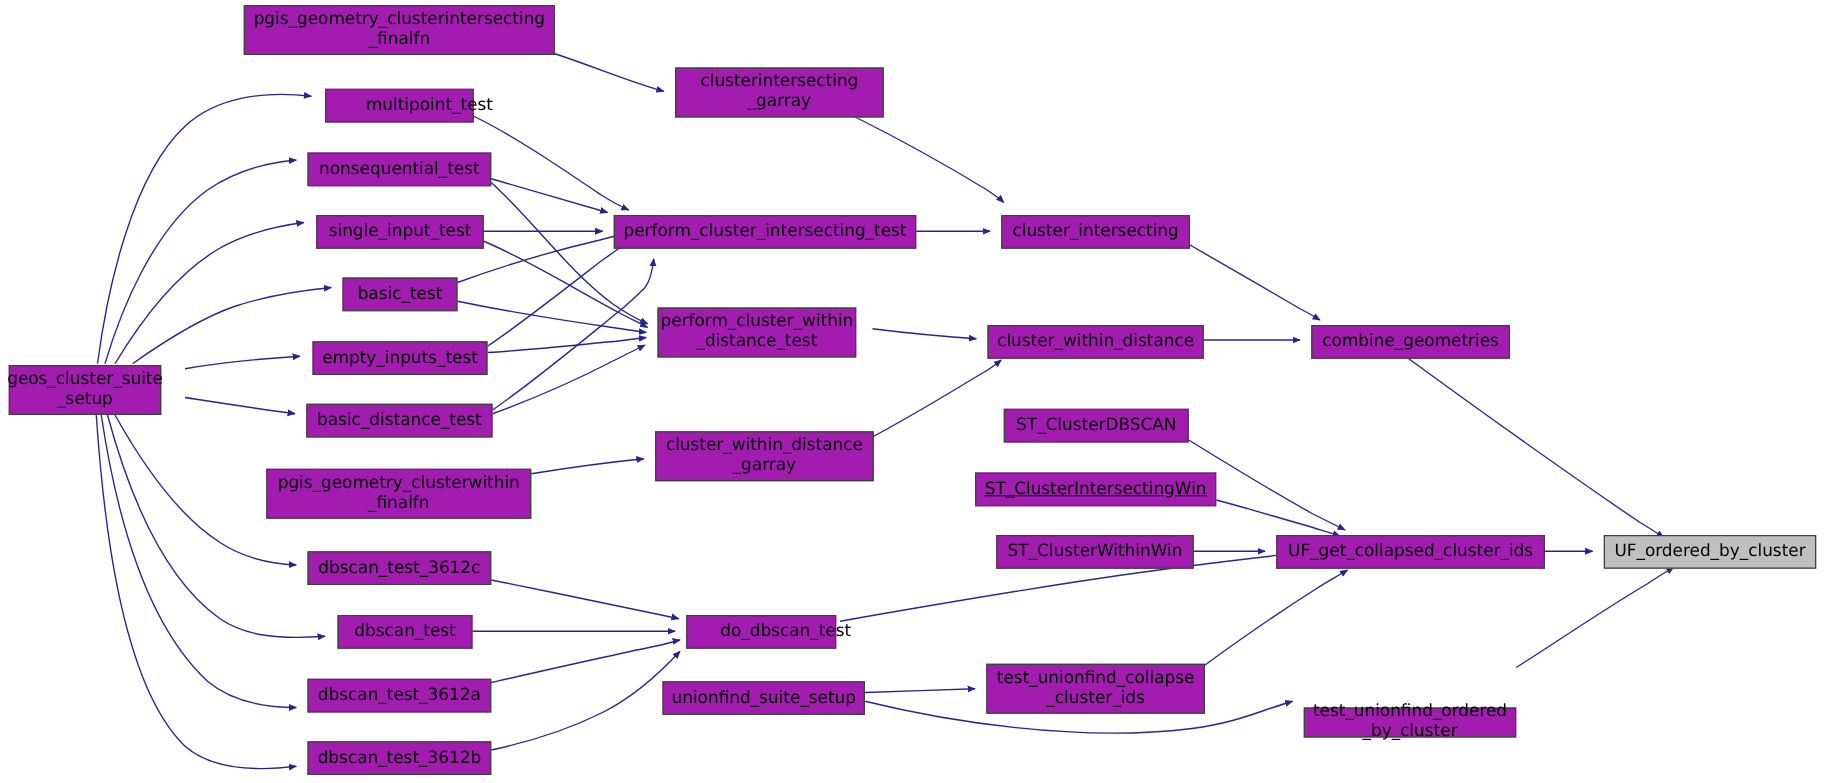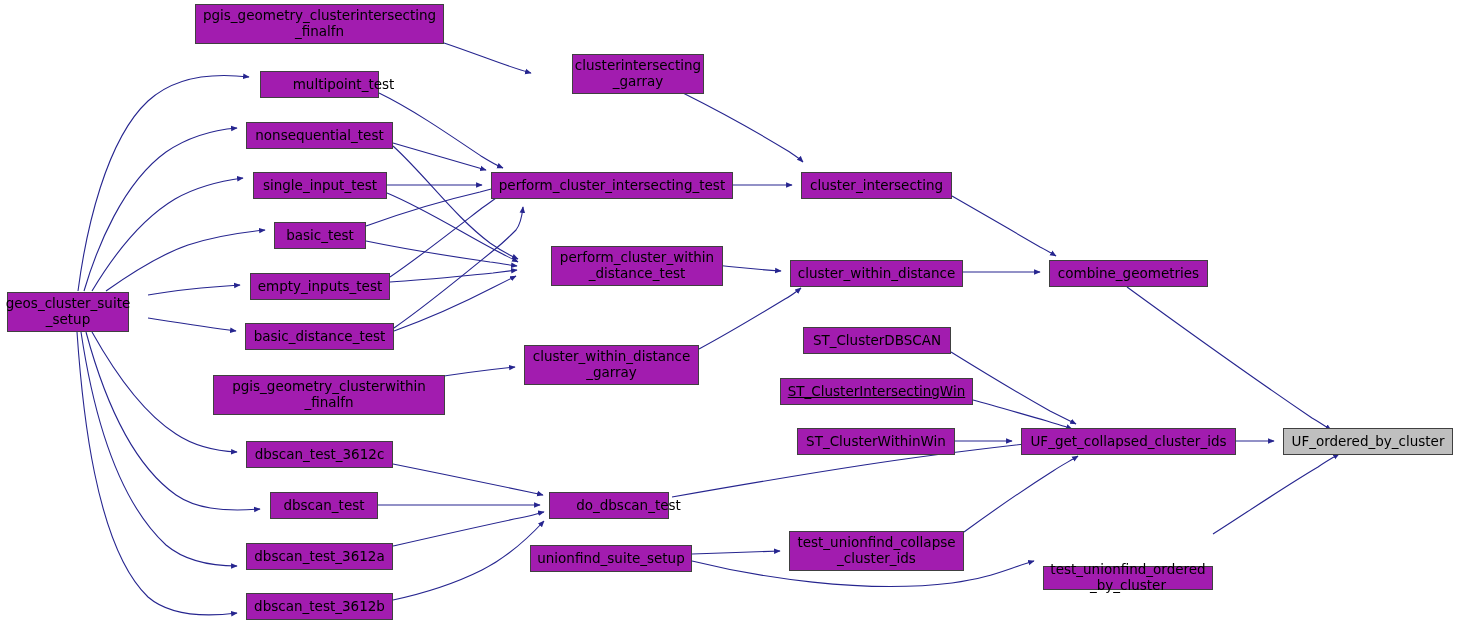--- a/index.html
+++ b/index.html
@@ -90,30 +90,30 @@
       <div class="node" style="left: 195px; top: 4px; width: 249px; height: 40px;">pgis_geometry_clusterintersecting
 _finalfn</div>
       <div class="node" style="left: 260px; top: 71px; width: 119px; height: 27px; padding-left: 48px;">multipoint_test</div>
       <div class="node" style="left: 246px; top: 122px; width: 147px; height: 27px;">nonsequential_test</div>
       <div class="node" style="left: 253px; top: 172px; width: 134px; height: 27px;">single_input_test</div>
       <div class="node" style="left: 274px; top: 222px; width: 92px; height: 27px;">basic_test</div>
       <div class="node" style="left: 250px; top: 273px; width: 140px; height: 27px;">empty_inputs_test</div>
       <div class="node" style="left: 7px; top: 292px; width: 122px; height: 40px;">geos_cluster_suite
 _setup</div>
       <div class="node" style="left: 245px; top: 323px; width: 149px; height: 27px;">basic_distance_test</div>
-      <div class="node" style="left: 213px; top: 375px; width: 232px; height: 40px;">pgis_geometry_clusterwithin
+      <div class="node" style="left: 213px; top: 375px; width: 212px; height: 40px;">pgis_geometry_clusterwithin
 _finalfn</div>
       <div class="node" style="left: 246px; top: 441px; width: 147px; height: 27px;">dbscan_test_3612c</div>
       <div class="node" style="left: 270px; top: 492px; width: 108px; height: 27px;">dbscan_test</div>
       <div class="node" style="left: 246px; top: 543px; width: 147px; height: 27px;">dbscan_test_3612a</div>
       <div class="node" style="left: 246px; top: 593px; width: 147px; height: 27px;">dbscan_test_3612b</div>
-      <div class="node" style="left: 540px; top: 54px; width: 132px; height: 40px; margin-left: 32px;">clusterintersecting
+      <div class="node" style="left: 540px; top: 54px; width: 167px; height: 40px;">clusterintersecting
 _garray</div>
       <div class="node" style="left: 491px; top: 172px; width: 242px; height: 27px;">perform_cluster_intersecting_test</div>
-      <div class="node" style="left: 526px; top: 246px; width: 172px; height: 40px; margin-left: 25px;">perform_cluster_within
+      <div class="node" style="left: 526px; top: 246px; width: 159px; height: 40px;">perform_cluster_within
 _distance_test</div>
       <div class="node" style="left: 524px; top: 345px; width: 175px; height: 40px;">cluster_within_distance
 _garray</div>
       <div class="node" style="left: 549px; top: 492px; width: 120px; height: 27px; padding-left: 39px;">do_dbscan_test</div>
       <div class="node" style="left: 530px; top: 545px; width: 162px; height: 27px;">unionfind_suite_setup</div>
       <div class="node" style="left: 801px; top: 172px; width: 151px; height: 27px;">cluster_intersecting</div>
       <div class="node" style="left: 790px; top: 260px; width: 173px; height: 27px;">cluster_within_distance</div>
       <div class="node" style="left: 803px; top: 327px; width: 148px; height: 27px;">ST_ClusterDBSCAN</div>
       <div class="node" style="left: 780px; top: 378px; width: 193px; height: 27px; text-decoration: underline;">ST_ClusterIntersectingWin</div>
       <div class="node" style="left: 797px; top: 428px; width: 158px; height: 27px;">ST_ClusterWithinWin</div>

